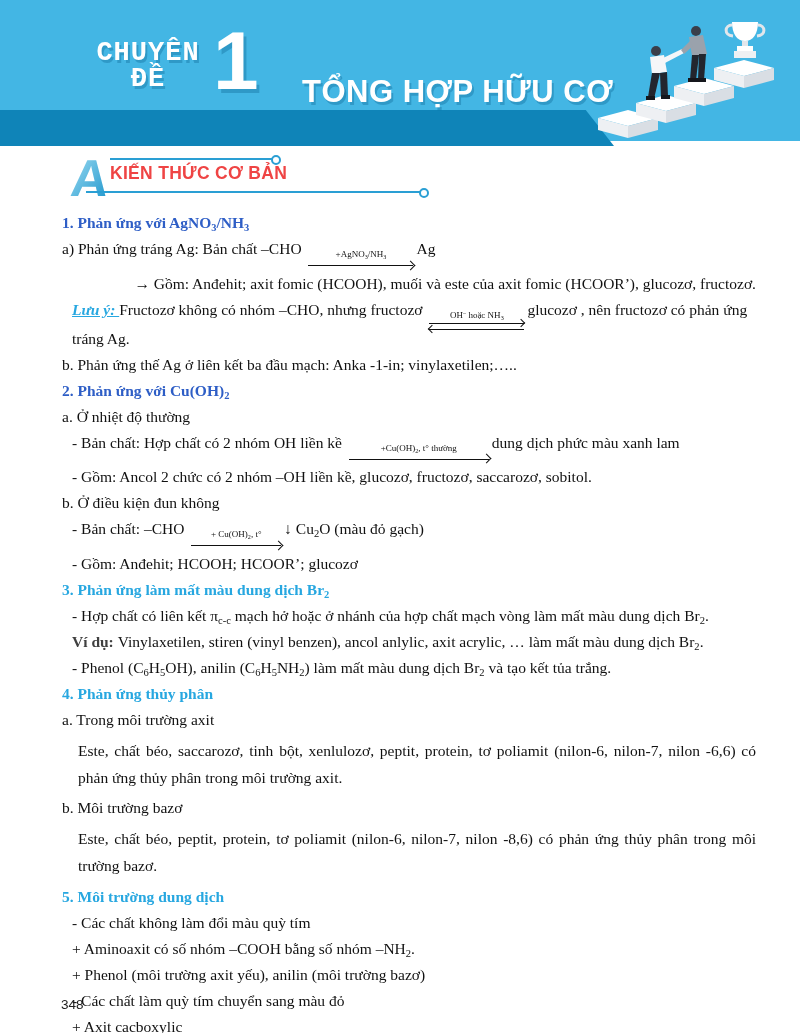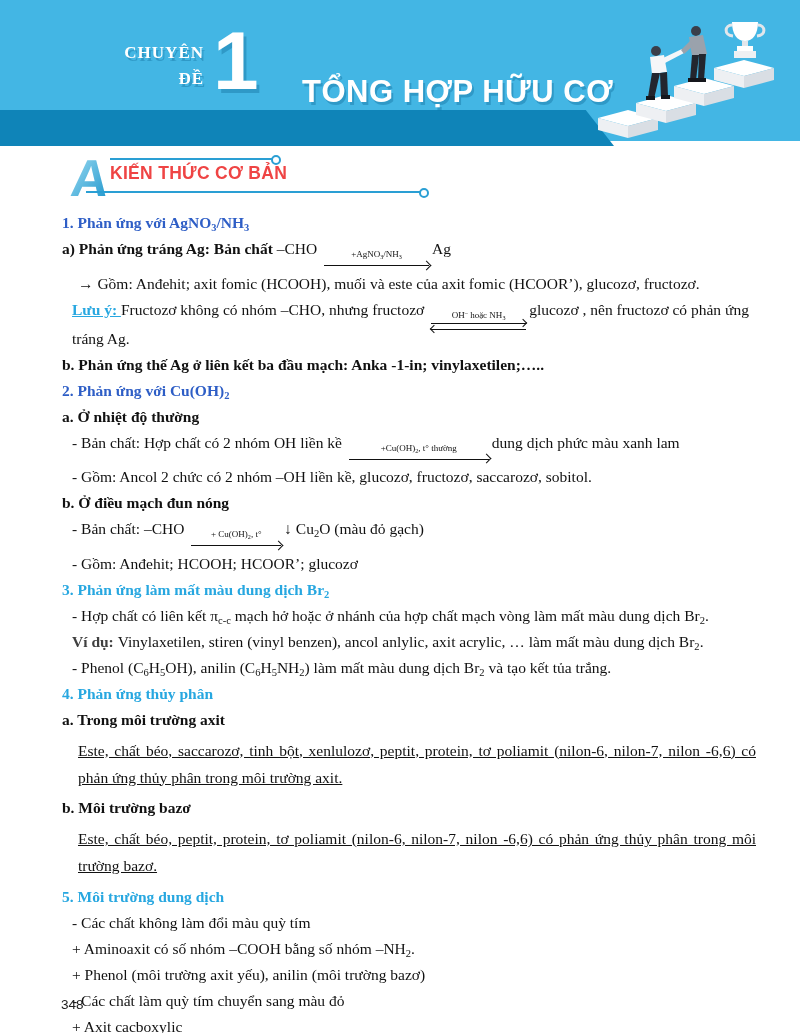--- a/index.html
+++ b/index.html
@@ -8,23 +8,23 @@
     font-family:"Liberation Serif", serif;color:#111;overflow:hidden;
   }
   
   .banner{position:absolute;top:0;left:0;width:800px;height:146px;}
   .banner-bg{position:absolute;top:0;left:0;width:800px;height:141px;background:#43b6e4;}
   .banner-band{
     position:absolute;top:110px;left:0;width:614px;height:36px;background:#0f84b8;
     clip-path:polygon(0 0,95.4% 0,100% 100%,0 100%);
   }
   .banner-kicker{
-    position:absolute;left:92px;top:40px;width:112px;text-align:right;
-    font-family:Liberation Serif, serif;font-weight:bold;color:#fff;
-    font-size:17px;line-height:26px;letter-spacing:1px;
+    position:absolute;left:92px;top:40px;width:112px;text-align:center;
+    font-family:Liberation Mono, monospace;font-weight:bold;color:#fff;
+    font-size:27px;line-height:26px;letter-spacing:1px;
     text-shadow:2px 3px 0 rgba(12,100,145,.35);
   }
   .banner-number{
     position:absolute;left:213px;top:18px;
     font-family:"Liberation Sans",sans-serif;font-weight:bold;color:#fff;
     font-size:82px;line-height:86px;text-shadow:3px 4px 0 rgba(12,100,145,.35);
   }
   .banner-title{
     position:absolute;left:302px;top:74px;
     font-family:"Liberation Sans",sans-serif;font-weight:bold;color:#fff;
@@ -41,26 +41,26 @@
     position:absolute;left:48px;top:11px;
     font-family:"Liberation Sans",sans-serif;font-weight:bold;font-size:17.5px;
     color:#ef4444;letter-spacing:.3px;
   }
   .kt-a{position:absolute;left:8px;top:-2px;}
   
   .content{position:absolute;left:62px;top:210px;width:694px;}
   .content p{margin:0 0 8.5px;font-size:15.5px;line-height:17.5px;}
   .h-blue{color:#2e5ec6;font-weight:bold;margin-top:4px !important;}
   .h-cyan{color:#27a7e0;font-weight:bold;margin-top:4px !important;}
-  .bold{font-weight:bold;}
+  .bold{font-weight:normal;}
   .cyan{color:#404040;font-weight:bold;}
-  .luuy{color:#27a7e0;font-weight:bold;text-decoration:underline;}
+  .luuy{color:#27a7e0;font-weight:bold;font-style:italic;text-decoration:underline;}
   .ind1{padding-left:10px;}
-  .ind2{padding-left:16px;}
-  .para{padding-left:16px;text-align:justify;line-height:27px !important;text-decoration:underline;}
+  .ind2{padding-left:16px;text-align:right;}
+  .para{padding-left:16px;text-align:justify;line-height:27px !important;}
   sub{font-size:68%;vertical-align:-0.25em;line-height:0;}
   sup{font-size:68%;vertical-align:0.45em;line-height:0;}
   
   .rxn{display:inline-flex;flex-direction:column;align-items:center;justify-content:flex-end;vertical-align:-3px;margin:0 3px;}
   .rxn .lbl{font-size:9px;line-height:10px;white-space:nowrap;padding:0 4px 1px;}
   .rxn .arr{position:relative;width:100%;height:5px;border-bottom:1.3px solid #111;}
   .rxn .arr::after{content:'';position:absolute;right:-1px;bottom:-3.5px;width:6px;height:6px;border-top:1.3px solid #111;border-right:1.3px solid #111;transform:rotate(45deg);}
   
   .eq .arrs{position:relative;width:100%;height:9px;}
   .eq .t{position:absolute;left:0;right:0;top:2px;border-top:1.3px solid #111;}
@@ -172,42 +172,42 @@
 
   <p class="h-blue">2. Phản ứng với Cu(OH)<sub>2</sub> </p>
   <p class="bold">a. Ở nhiệt độ thường </p>
   <p class="ind1">
     <span>- Bản chất: Hợp chất có 2 nhóm OH liền kề </span><span class="rxn w140">
         <span class="lbl">+Cu(OH)<sub>2</sub>, t° thường </span>
         <span class="arr"></span>
       </span><span>dung dịch phức màu xanh lam </span>
   </p>
   <p class="ind1">- Gồm: Ancol 2 chức có 2 nhóm –OH liền kề, glucozơ, fructozơ, saccarozơ, sobitol. </p>
-  <p class="bold">b. Ở điều mạch đun nóng </p>
+  <p class="bold">b. Ở điều kiện đun không </p>
   <p class="ind1">
     <span>- Bản chất: –CHO </span><span class="rxn w90">
         <span class="lbl">+ Cu(OH)<sub>2</sub>, t° </span>
         <span class="arr"></span>
       </span><span>↓ Cu<sub>2</sub>O (màu đỏ gạch) </span>
   </p>
   <p class="ind1">- Gồm: Anđehit; HCOOH; HCOOR’;  glucozơ </p>
 
   <p class="h-cyan">3. Phản ứng làm mất màu dung dịch Br<sub>2</sub> </p>
   <p class="ind1">- Hợp chất có liên kết π<sub>c-c</sub> mạch hở hoặc ở nhánh của hợp chất mạch vòng làm mất màu dung dịch Br<sub>2</sub>. </p>
   <p class="ind1">
     <span class="cyan">Ví dụ: </span>
     <span>Vinylaxetilen, stiren (vinyl benzen), ancol anlylic, axit acrylic, … làm mất màu dung dịch Br<sub>2</sub>. </span>
   </p>
   <p class="ind1">- Phenol (C<sub>6</sub>H<sub>5</sub>OH), anilin (C<sub>6</sub>H<sub>5</sub>NH<sub>2</sub>) làm mất màu dung dịch Br<sub>2</sub> và tạo kết tủa trắng. </p>
 
   <p class="h-cyan">4. Phản ứng thủy phân </p>
   <p class="bold">a. Trong môi trường axit </p>
   <p class="para">Este, chất béo, saccarozơ, tinh bột, xenlulozơ, peptit, protein, tơ poliamit (nilon-6, nilon-7, nilon -6,6) có phản ứng thủy phân trong môi trường axit. </p>
   <p class="bold">b. Môi trường bazơ </p>
-  <p class="para">Este, chất béo, peptit, protein, tơ poliamit (nilon-6, nilon-7, nilon -6,6) có phản ứng thủy phân trong môi trường bazơ. </p>
+  <p class="para">Este, chất béo, peptit, protein, tơ poliamit (nilon-6, nilon-7, nilon -8,6) có phản ứng thủy phân trong môi trường bazơ. </p>
 
   <p class="h-cyan">5. Môi trường dung dịch </p>
   <p class="ind1">- Các chất không làm đổi màu quỳ tím </p>
   <p class="ind1">+ Aminoaxit có số nhóm –COOH bằng số nhóm –NH<sub>2</sub>. </p>
   <p class="ind1">+ Phenol (môi trường axit yếu), anilin (môi trường bazơ) </p>
   <p class="ind1">- Các chất làm quỳ tím chuyển sang màu đỏ </p>
   <p class="ind1">+ Axit cacboxylic </p>
 
 </div>
 

